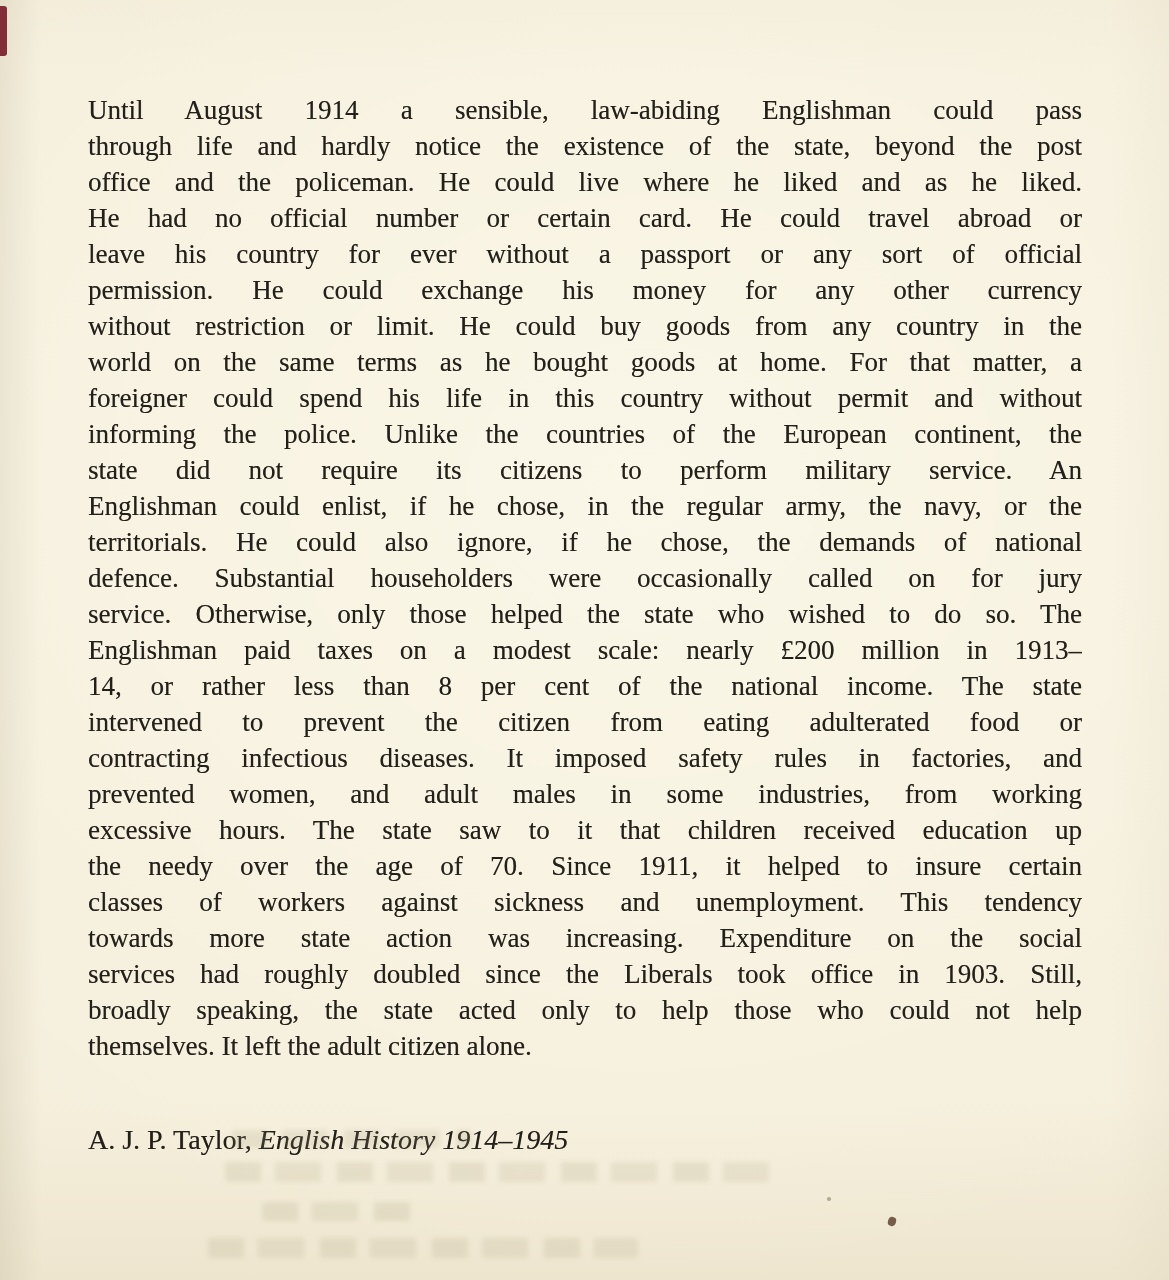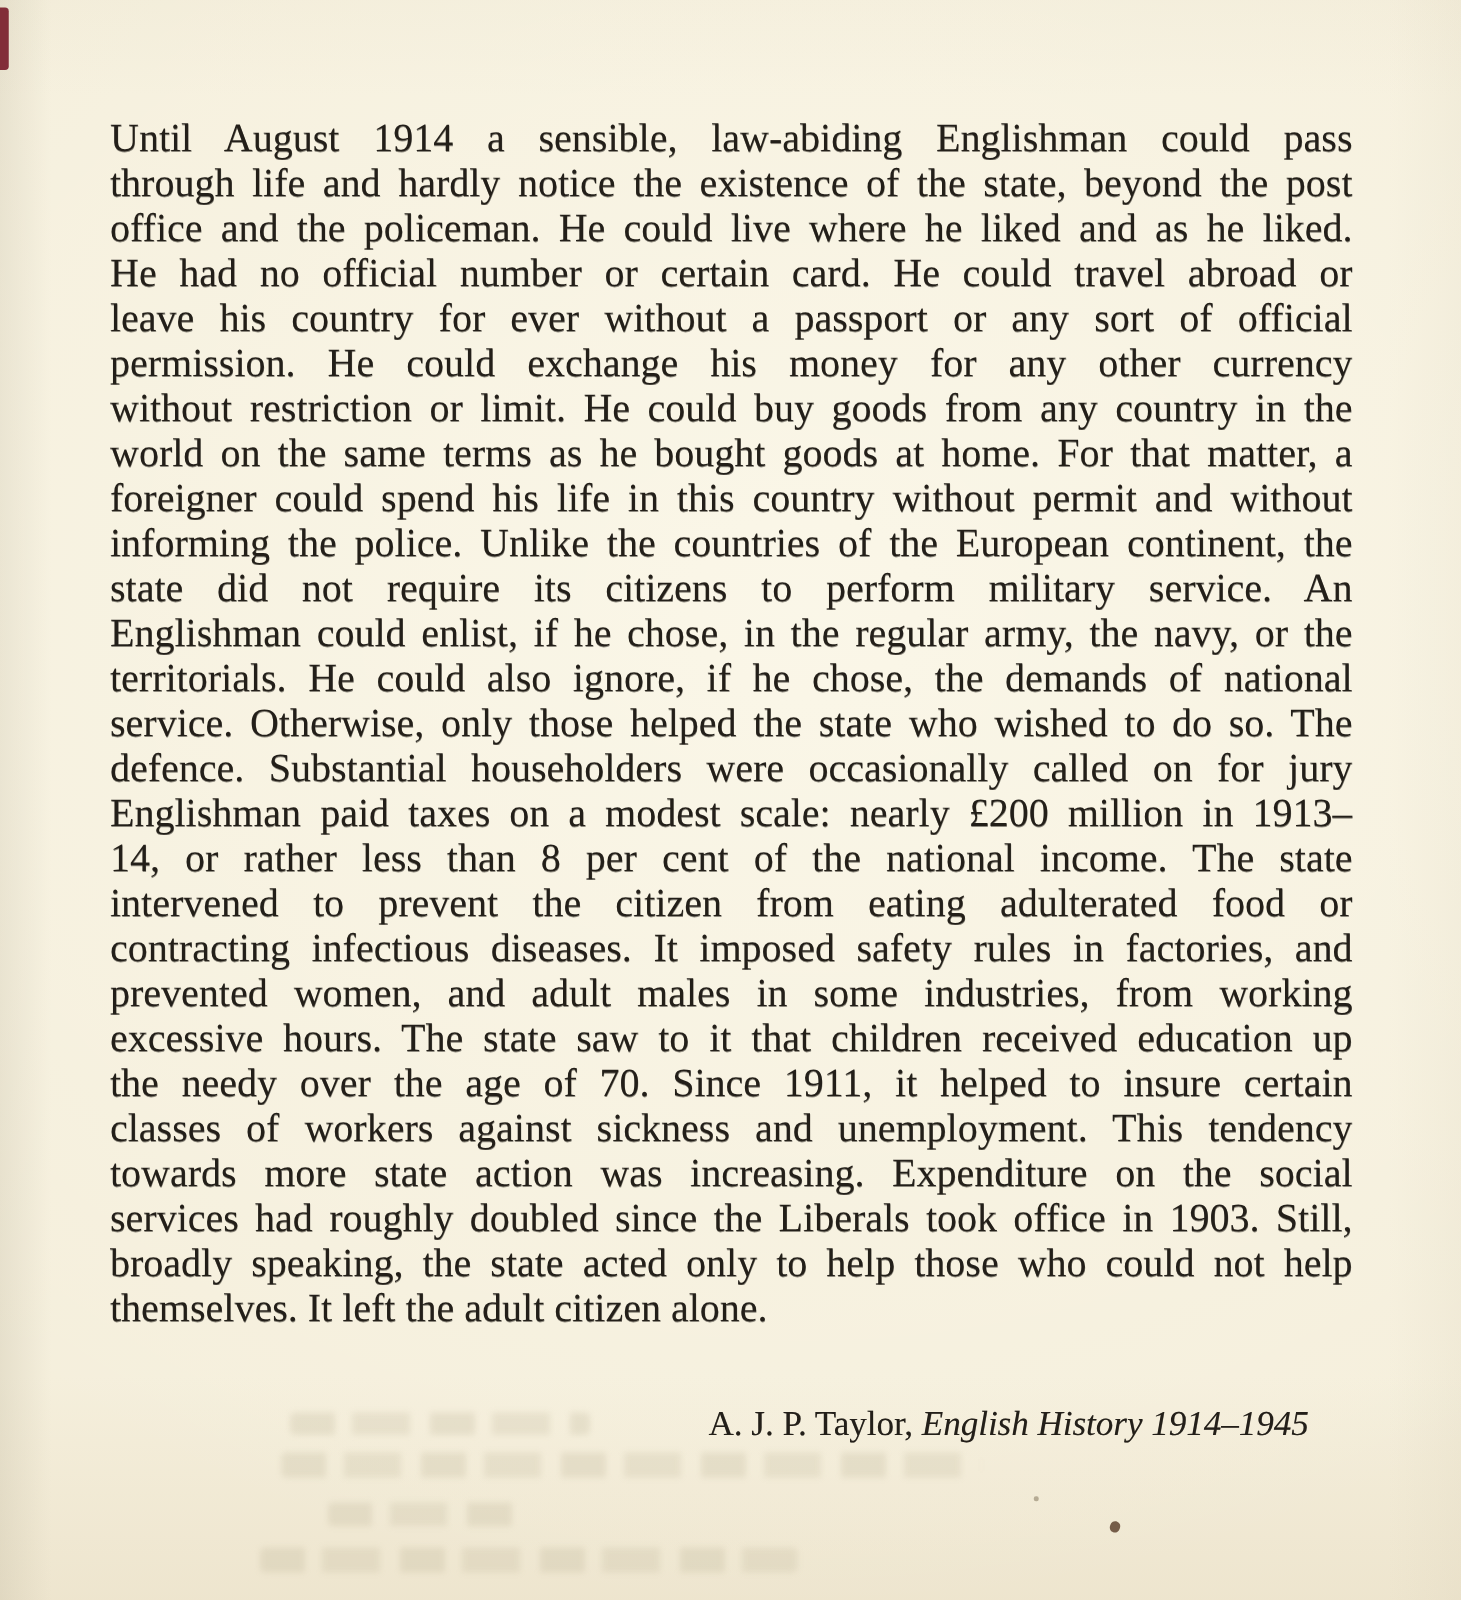--- a/index.html
+++ b/index.html
@@ -23,42 +23,41 @@
       linear-gradient(0deg, rgba(226,213,184,0.38), rgba(226,213,184,0) 14%),
       linear-gradient(180deg, rgba(235,228,206,0.30), rgba(235,228,206,0) 6%),
       #f5efdc;
   }
   .text-block {
     position: absolute;
     left: 88px;
     top: 92px;
     width: 994px;
     color: #231f19;
-    font-size: 32px;
+    font-size: 27px;
     line-height: 36px;
     text-shadow: 0.2px 0.2px 0.3px rgba(35,31,25,0.5);
   }
   .line {
     height: 36px;
     text-align: justify;
     text-align-last: justify;
     overflow: hidden;
   }
   .line:last-child {
     text-align: center;
     text-align-last: left;
   }
   .attribution {
     position: absolute;
     left: 88px;
     top: 1122px;
     width: 994px;
     padding-right: 35px;
     box-sizing: border-box;
-    text-align: right;
     color: #231f19;
     font-size: 28px;
     line-height: 36px;
     text-shadow: 0.2px 0.2px 0.3px rgba(35,31,25,0.5);
   }
   .attribution .work {
     font-style: italic;
   }
   
   .smudge {
@@ -117,22 +116,22 @@
       <div class="line">He had no official number or certain card. He could travel abroad or</div>
       <div class="line">leave his country for ever without a passport or any sort of official</div>
       <div class="line">permission. He could exchange his money for any other currency</div>
       <div class="line">without restriction or limit. He could buy goods from any country in the</div>
       <div class="line">world on the same terms as he bought goods at home. For that matter, a</div>
       <div class="line">foreigner could spend his life in this country without permit and without</div>
       <div class="line">informing the police. Unlike the countries of the European continent, the</div>
       <div class="line">state did not require its citizens to perform military service. An</div>
       <div class="line">Englishman could enlist, if he chose, in the regular army, the navy, or the</div>
       <div class="line">territorials. He could also ignore, if he chose, the demands of national</div>
+      <div class="line">defence. Substantial householders were occasionally called on for jury</div>
       <div class="line">service. Otherwise, only those helped the state who wished to do so. The</div>
-      <div class="line">defence. Substantial householders were occasionally called on for jury</div>
       <div class="line">Englishman paid taxes on a modest scale: nearly £200 million in 1913–</div>
       <div class="line">14, or rather less than 8 per cent of the national income. The state</div>
       <div class="line">intervened to prevent the citizen from eating adulterated food or</div>
       <div class="line">contracting infectious diseases. It imposed safety rules in factories, and</div>
       <div class="line">prevented women, and adult males in some industries, from working</div>
       <div class="line">excessive hours. The state saw to it that children received education up</div>
       <div class="line">the needy over the age of 70. Since 1911, it helped to insure certain</div>
       <div class="line">classes of workers against sickness and unemployment. This tendency</div>
       <div class="line">towards more state action was increasing. Expenditure on the social</div>
       <div class="line">services had roughly doubled since the Liberals took office in 1903. Still,</div>

